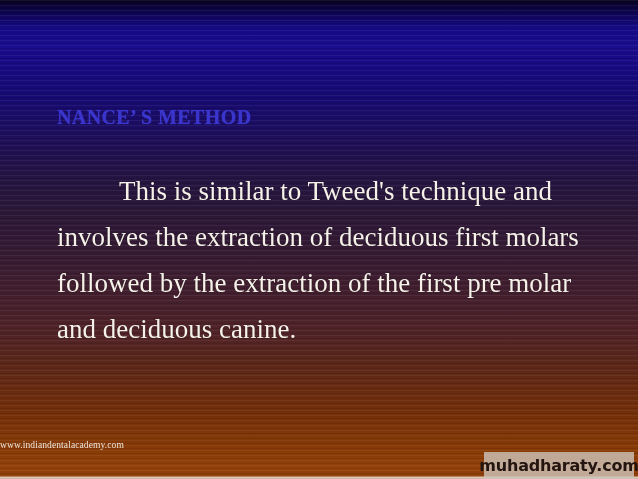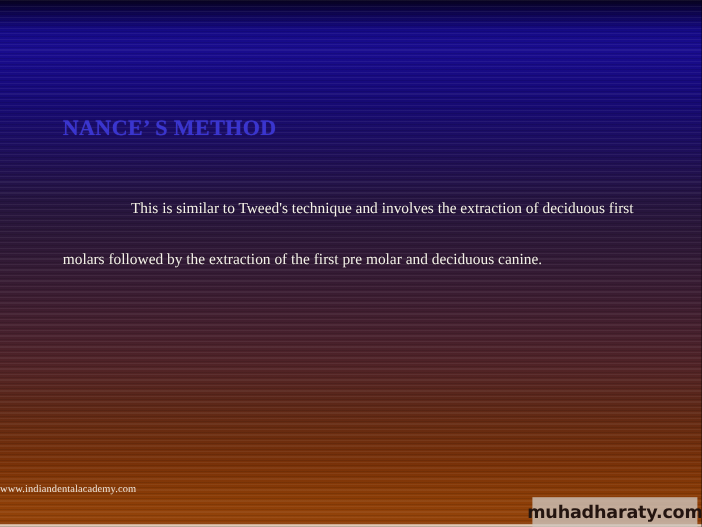--- a/index.html
+++ b/index.html
@@ -73,21 +73,21 @@
     text-shadow: 0 0 1px rgba(90,85,230,0.55);
     white-space: nowrap;
     font-family: Liberation Serif, serif;
   }
 
   #body-text {
     position: absolute;
     left: 57px;
     top: 168px;
     width: 530px;
-    font-size: 14px;
+    font-size: 27px;
     line-height: 46px;
     color: #f6f2ea;
     text-indent: 62px;
     text-shadow: 0 0 1px rgba(0,0,0,0.5);
   }
 
   #footer-url {
     position: absolute;
     left: 0;
     right: 0;

